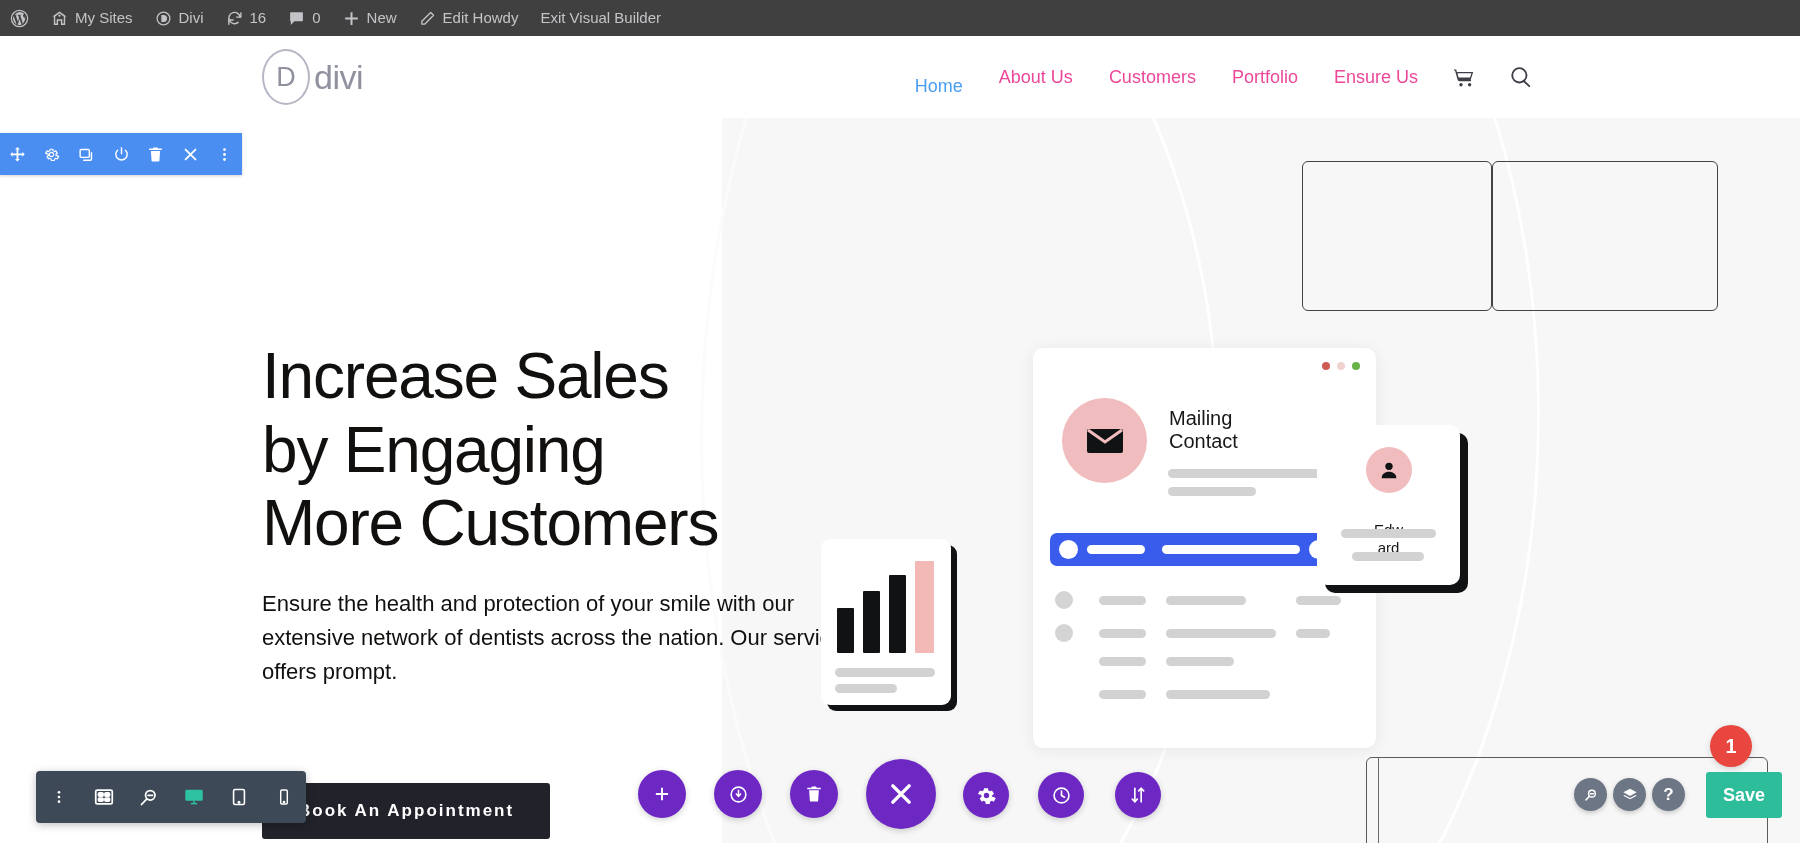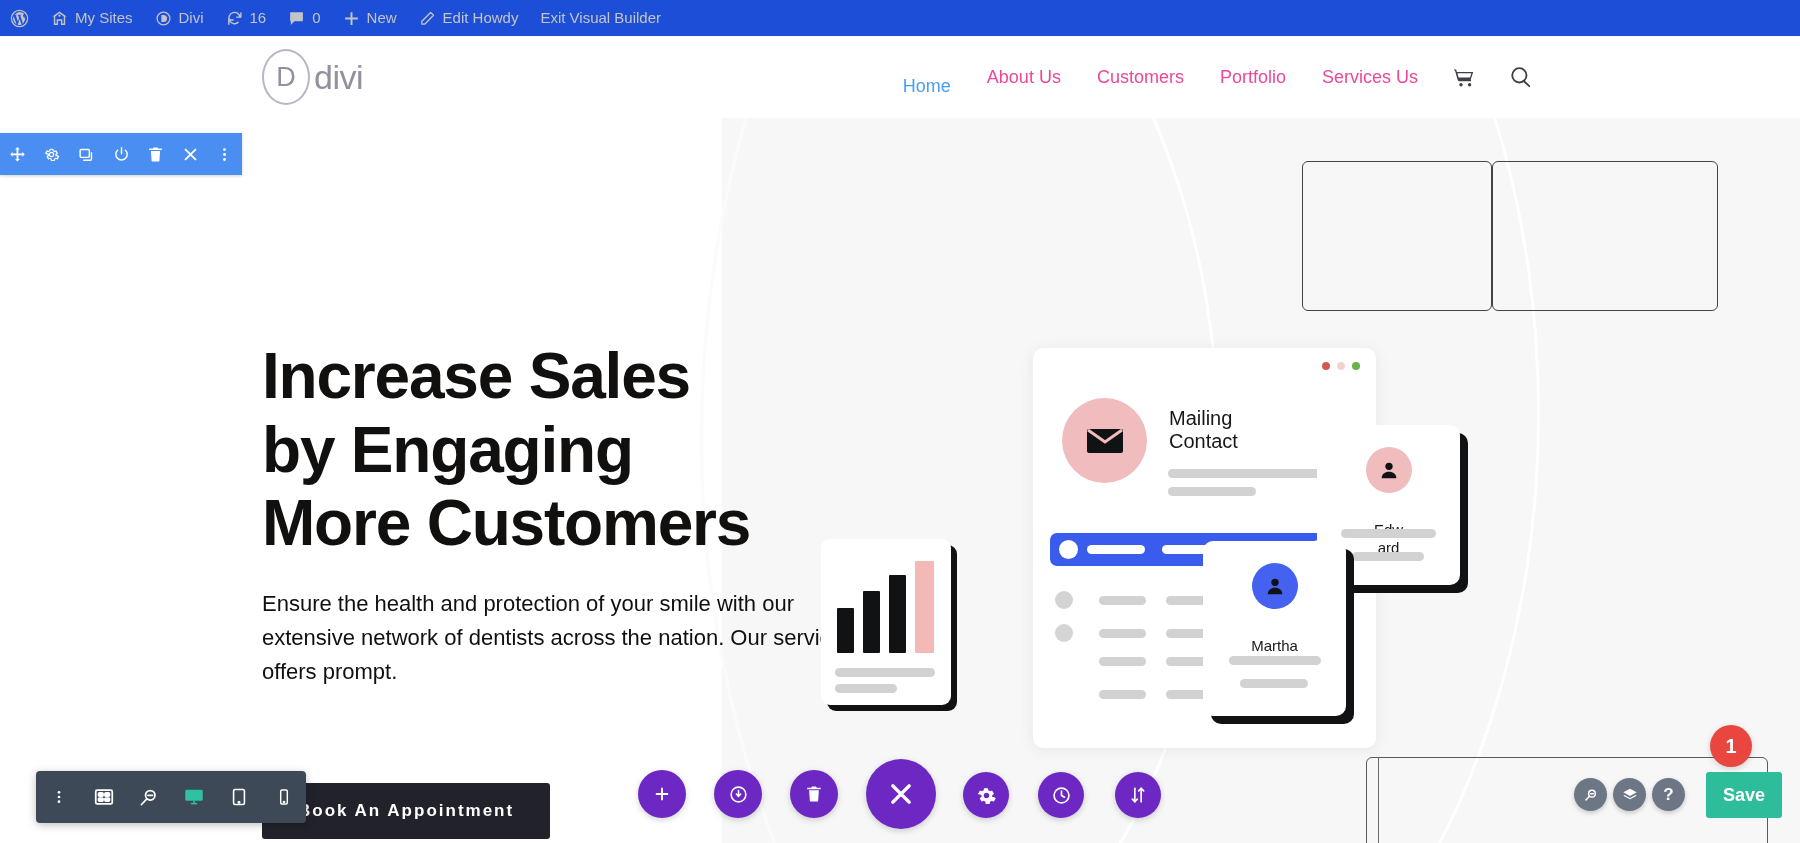--- a/index.html
+++ b/index.html
@@ -7,21 +7,21 @@
     width: 1800px; height: 843px;
     font-family: "Liberation Sans", sans-serif;
     background: #f7f7f7;
     overflow: hidden;
   }
   #root { position: relative; width: 1800px; height: 843px; overflow: hidden; background:#f7f7f7; }
 
   
   .adminbar {
     position:absolute; top:0; left:0; width:1800px; height:36px;
-    background:#1d4ed8; color:#c3c4c7;
+    background:#404040; color:#c3c4c7;
     display:flex; align-items:center;
     font-size:15px; z-index:90;
   }
   .ab-left { display:flex; align-items:center; height:36px; }
   .ab-right { margin-left:auto; display:flex; align-items:center; height:36px; padding-right:10px; }
   .ab-item {
     display:flex; align-items:center; gap:7px;
     padding:0 11px; height:36px; color:#c3c4c7; white-space:nowrap;
     font-size:15px; line-height:36px;
   }
@@ -60,21 +60,21 @@
     background:#f7f7f7; overflow:hidden;
   }
   .hero-bg-left { position:absolute; top:0; left:0; width:722px; height:725px; background:#ffffff; }
   .arc { position:absolute; border-radius:50%; border:3px solid #ffffff; opacity:.95; pointer-events:none; }
   .arc1 { width:760px; height:1180px; left:460px; top:-260px; }
   .arc2 { width:980px; height:1430px; left:560px; top:-420px; }
   .arc3 { width:1300px; height:1760px; left:700px; top:-560px; border-color:#fbfbfb; }
 
   .hero-copy { position:absolute; left:262px; top:222px; width:620px; }
   .hero-title {
-    font-size:64px; line-height:1.15; font-weight:bold; color:#12100e;
+    font-size:64px; line-height:1.15; font-weight:normal; color:#12100e;
     letter-spacing:-1.2px; white-space:pre-line;
   }
   .hero-sub {
     margin-top:26px; font-size:22px; line-height:1.55; color:#12100e; width:590px;
   }
   .cta-btn {
     position:absolute; left:262px; top:783px;
     background:#22222a; color:#ffffff; border:none;
     padding:0 36px; height:56px; border-radius:3px;
     font-size:17px; font-weight:bold; letter-spacing:2px;
@@ -287,21 +287,21 @@
         <span>D</span>
       </div>
       <div class="logo-word">divi</div>
     </div>
 
     <nav class="mainnav">
       <a class="navlink active" href="#">Home</a>
       <a class="navlink" href="#">About Us</a>
       <a class="navlink" href="#">Customers</a>
       <a class="navlink" href="#">Portfolio</a>
-      <a class="navlink" href="#">Services Us</a>
+      <a class="navlink" href="#">Ensure Us</a>
       <span class="nav-icon">
         <svg width="24" height="24" viewBox="0 0 24 24" fill="#3f3f48">
           <path d="M2 4h2.2l.7 2.4h16.3l-2.6 8.2H7.3L6.6 12H18l1.4-4.2H5.5L7 13.6a1 1 0 00.95.7h11v1.5H7.7a2.2 2.2 0 01-2.1-1.6L3 4.9H2z"></path>
           <circle cx="9" cy="19.2" r="1.7"></circle>
             <circle cx="17.6" cy="19.2" r="1.7"></circle>
         </svg>
       </span>
       <span class="nav-icon">
         <svg width="26" height="26" viewBox="0 0 24 24" fill="none" stroke="#3f3f48" stroke-width="1.7" stroke-linecap="round">
           <circle cx="10.5" cy="10" r="6.6"></circle>
@@ -392,31 +392,20 @@
             <circle cx="12" cy="8" r="4"></circle>
               <path d="M4 21c0-4.4 3.6-7 8-7s8 2.6 8 7z"></path>
           </svg>
         </div>
         <div class="p-name">Edw
 ard</div>
         <span class="bar-ph" style="position:absolute; left:24px; top:104px; width:95px;"></span>
         <span class="bar-ph" style="position:absolute; left:35px; top:127px; width:72px;"></span>
       </div>
 
-      <div class="person-card p-martha">
-        <div class="p-av blue">
-          <svg width="22" height="22" viewBox="0 0 24 24" fill="#111214">
-            <circle cx="12" cy="8" r="4"></circle>
-              <path d="M4 21c0-4.4 3.6-7 8-7s8 2.6 8 7z"></path>
-          </svg>
-        </div>
-        <div class="p-name">Martha</div>
-        <span class="bar-ph" style="position:absolute; left:26px; top:115px; width:92px;"></span>
-        <span class="bar-ph" style="position:absolute; left:37px; top:138px; width:68px;"></span>
-      </div>
     </div>
 
     <button class="cta-btn" style="top:665px;">Book An Appointment</button>
   </div>
 
   <div class="module-row">
     <div class="module-box mb1"></div>
     <div class="module-box mb2"></div>
   </div>
 

